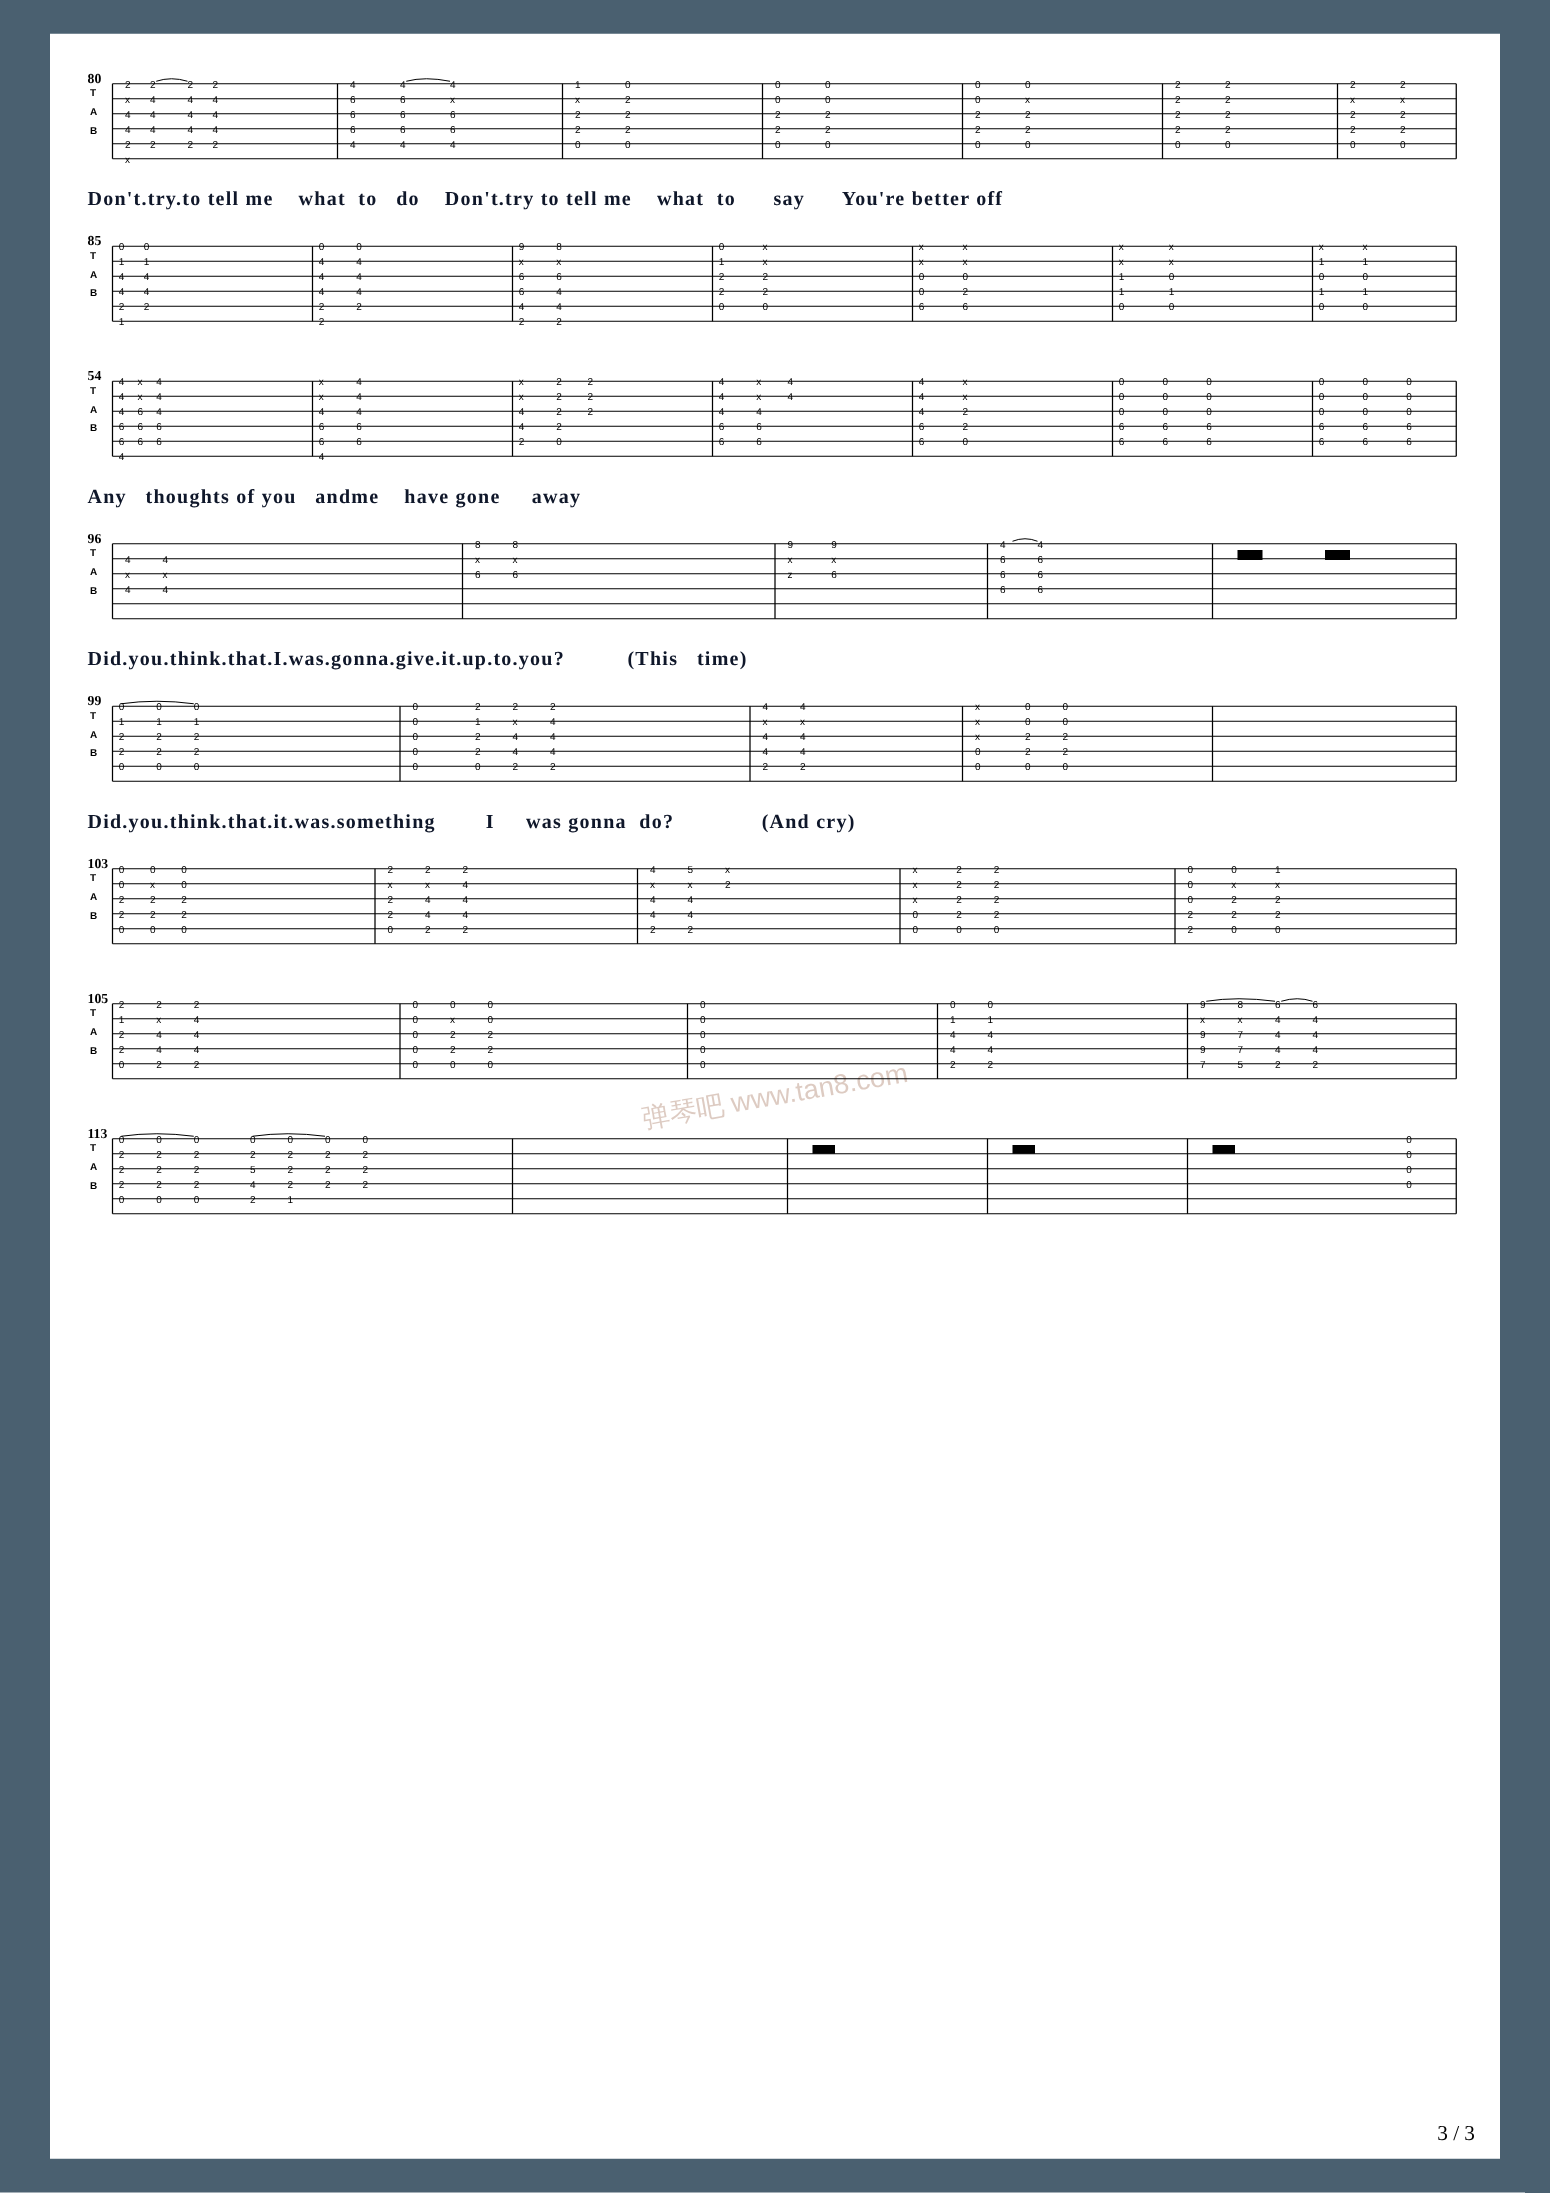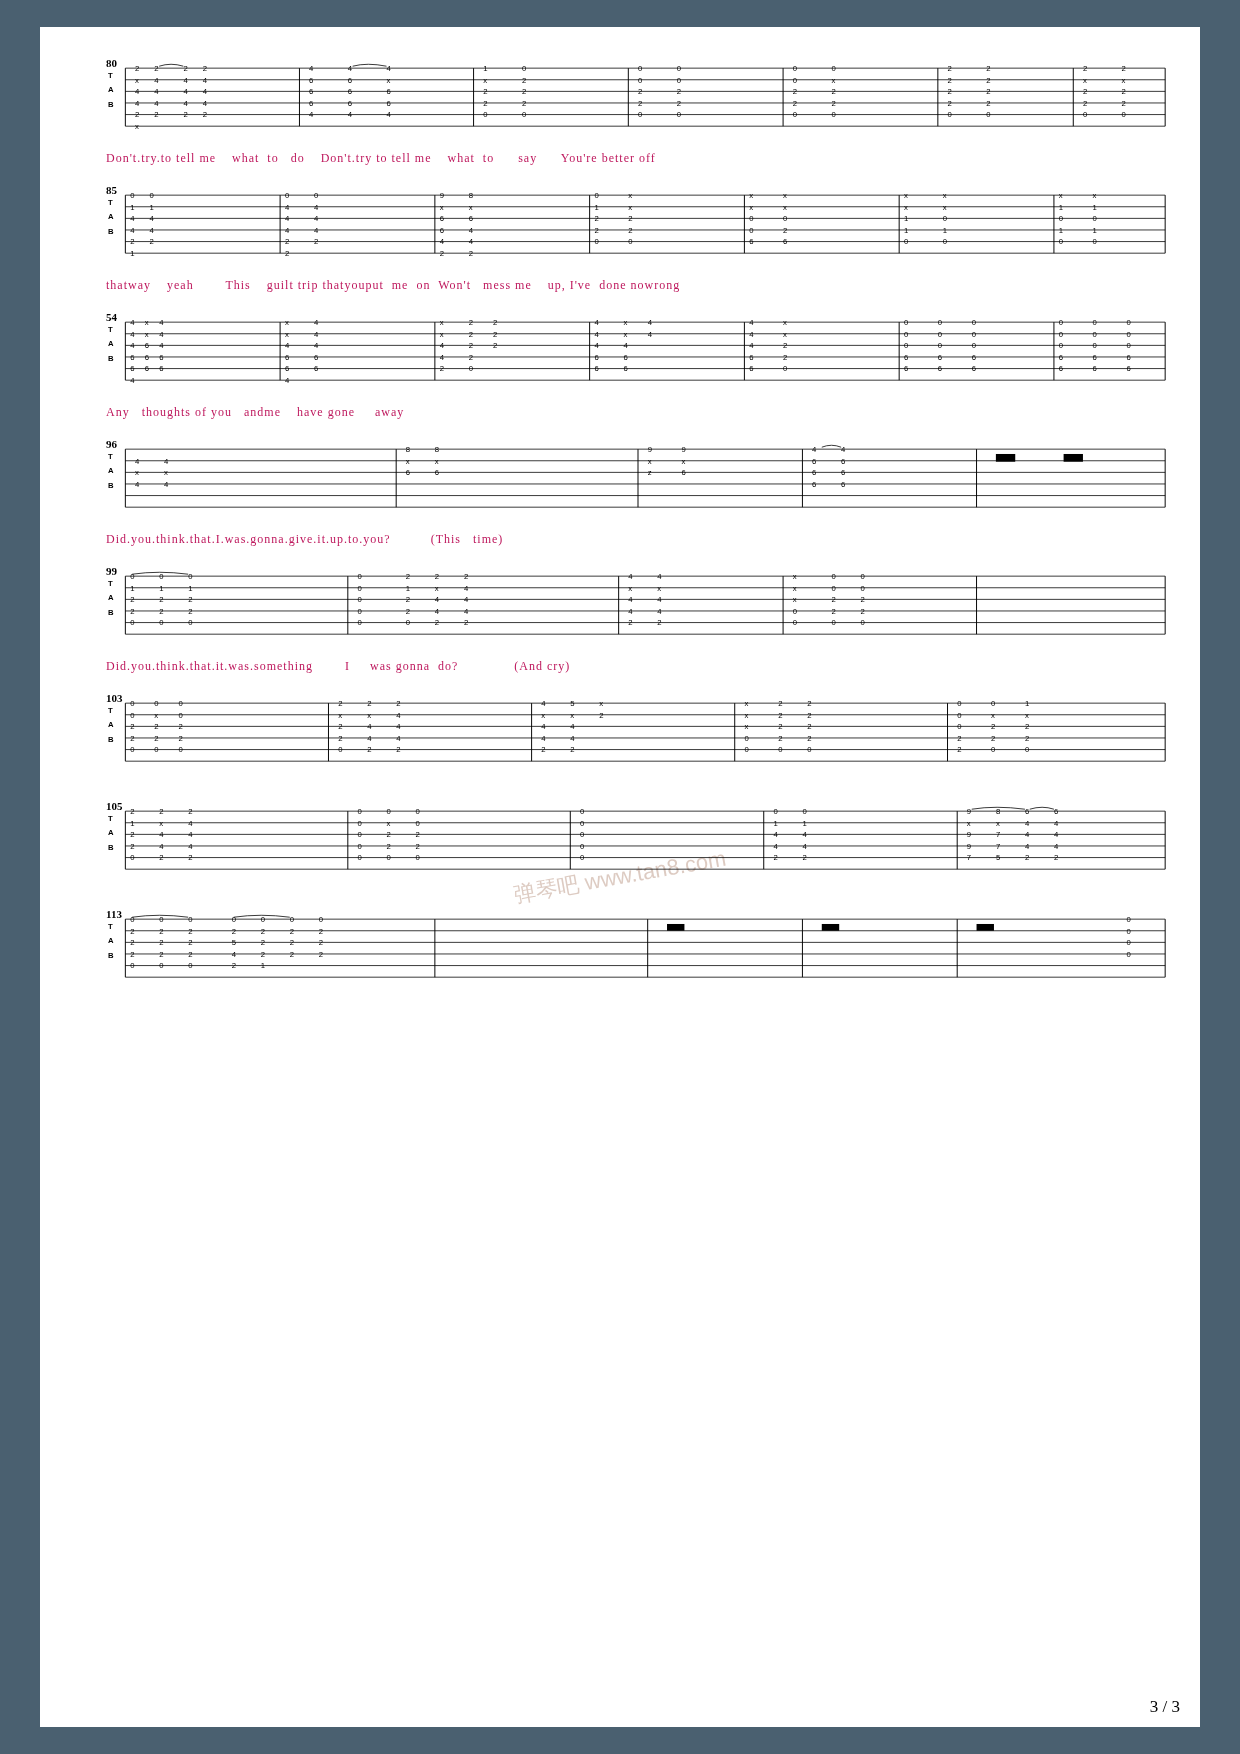--- a/index.html
+++ b/index.html
@@ -15,36 +15,36 @@
       width: 1160px;
       height: 1700px;
       background-color: #ffffff;
       margin: 27px auto;
       position: relative;
       padding: 20px 30px;
     }
     .tab-section {
       margin-bottom: 18px;
       position: relative;
-      margin-left: 36px;
     }
     .measure-number {
       font-size: 11px;
       font-weight: bold;
       color: #000;
       position: absolute;
       top: 0;
       left: 0;
     }
     .lyrics {
-      font-size: 12px;
-      color: #be185d;
+      font-size: 16px;
+      color: #0f172a;
       margin-top: 4px;
       white-space: pre;
       letter-spacing: 1px;
+      font-weight: bold;
     }
     
     .tab-svg {
       width: 100%;
       display: block;
     }
     .watermark {
       position: absolute;
       top: 50%;
       left: 50%;
@@ -285,21 +285,20 @@
       <text x="1020" y="13" font-size="8" font-family="Arial">x</text>
       <text x="985" y="25" font-size="8" font-family="Arial">1</text>
       <text x="1020" y="25" font-size="8" font-family="Arial">1</text>
       <text x="985" y="37" font-size="8" font-family="Arial">0</text>
       <text x="1020" y="37" font-size="8" font-family="Arial">0</text>
       <text x="985" y="49" font-size="8" font-family="Arial">1</text>
       <text x="1020" y="49" font-size="8" font-family="Arial">1</text>
       <text x="985" y="61" font-size="8" font-family="Arial">0</text>
       <text x="1020" y="61" font-size="8" font-family="Arial">0</text>
     </svg>
-    <div class="lyrics">thatway    yeah        This    guilt trip thatyouput  me  on  Won't   mess me    up, I've  done nowrong</div>
   </div>
 
   <div class="tab-section">
     <span class="measure-number">54</span>
     <svg class="tab-svg" height="90" viewBox="0 0 1100 90">
       <line x1="20" y1="10" x2="1095" y2="10" stroke="#000" stroke-width="0.8"></line>
       <line x1="20" y1="22" x2="1095" y2="22" stroke="#000" stroke-width="0.8"></line>
       <line x1="20" y1="34" x2="1095" y2="34" stroke="#000" stroke-width="0.8"></line>
       <line x1="20" y1="46" x2="1095" y2="46" stroke="#000" stroke-width="0.8"></line>
       <line x1="20" y1="58" x2="1095" y2="58" stroke="#000" stroke-width="0.8"></line>

